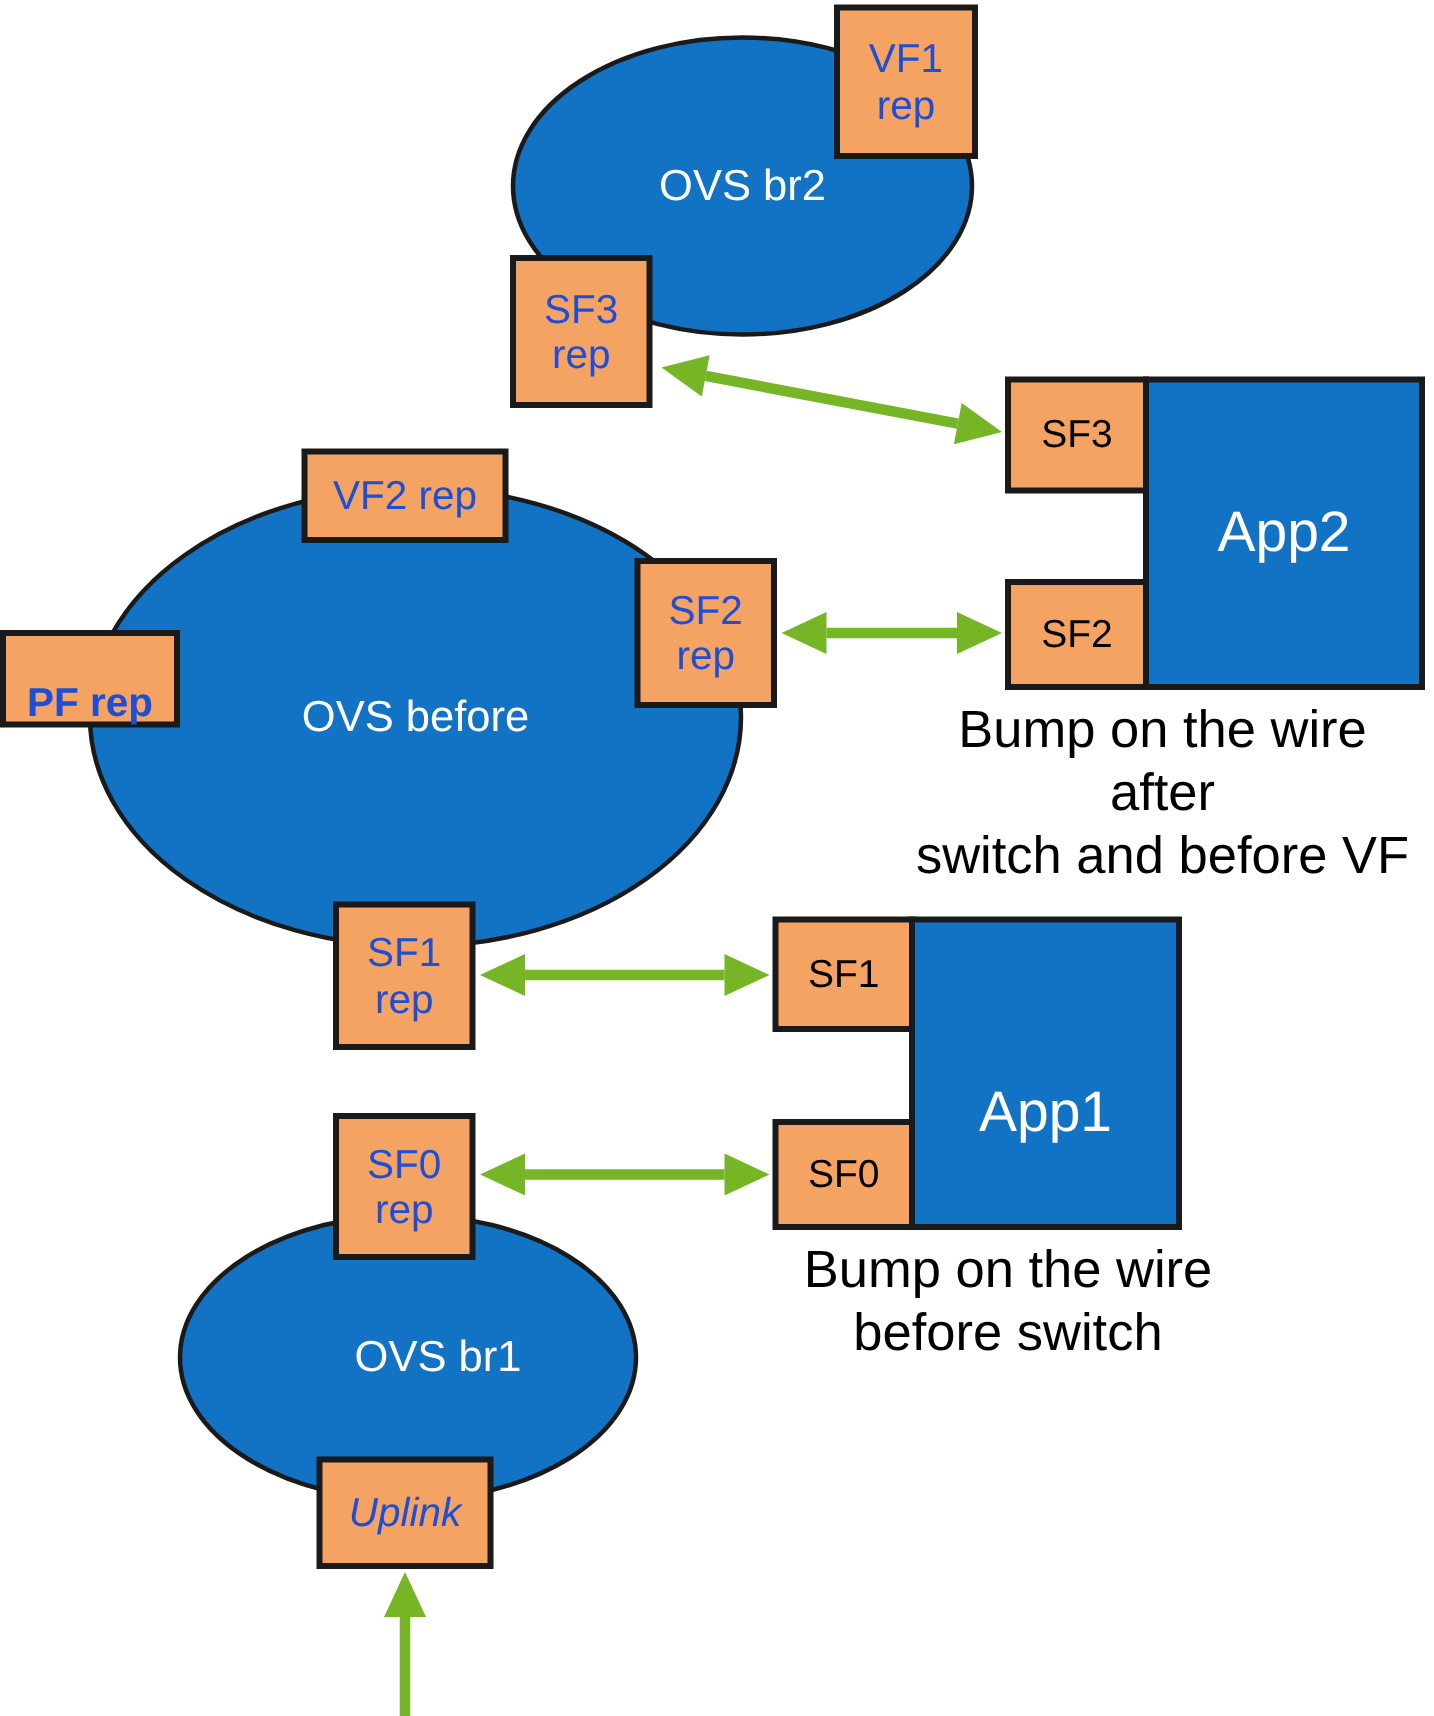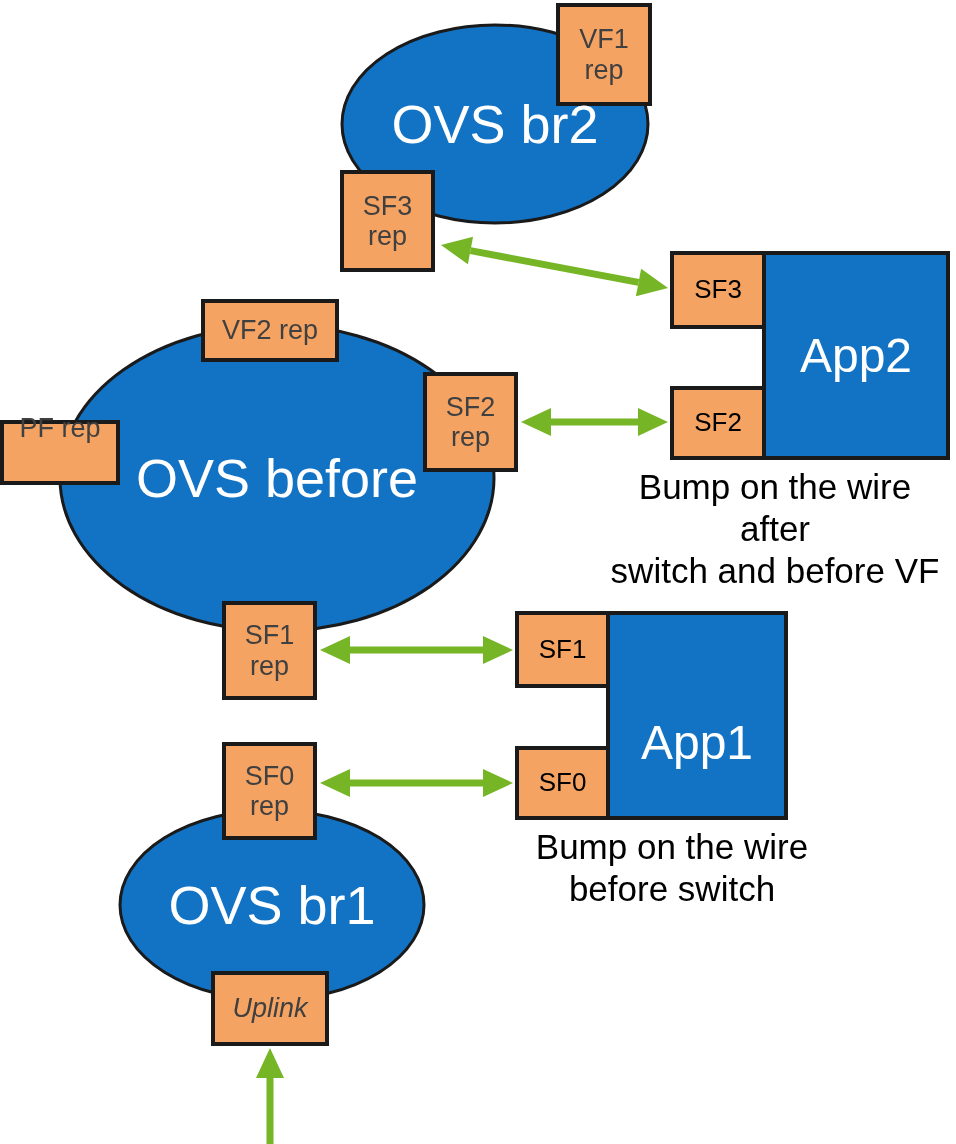--- a/index.html
+++ b/index.html
@@ -35,29 +35,29 @@
     display: flex;
     align-items: center;
     justify-content: center;
     text-align: center;
     line-height: 1.12;
     pointer-events: none;
     white-space: pre-line;
   }
   .lbl-bridge {
     color: #ffffff;
-    font-size: 54px;
+    font-size: 29px;
   }
   .lbl-app {
     color: #ffffff;
-    font-size: 48px;
+    font-size: 38px;
     text-align: right;
   }
   .lbl-port {
-    color: #404040;
+    color: #1d4ed8;
     font-size: 27px;
   }
   .lbl-port-sm {
     color: #000000;
     font-size: 26px;
   }
   .caption {
     position: absolute;
     z-index: 3;
     color: #000000;
@@ -123,33 +123,33 @@
         <g>
           <line x1="270" y1="1144" x2="270" y2="1078" stroke="#76B525" stroke-width="7"></line>
           <polygon points="270,1048 284,1078 256,1078" fill="#76B525"></polygon>
         </g>
       </g>
   </svg>
 
   <div id="label-host">
       <div class="node-label lbl-bridge" style="left: 342px; top: 96px; width: 306px; height: 56px;">OVS br2</div>
       <div class="node-label lbl-bridge" style="left: 60px; top: 450px; width: 434px; height: 56px;">OVS before</div>
-      <div class="node-label lbl-bridge" style="left: 120px; top: 877px; width: 304px; height: 56px;">OVS br1</div>
+      <div class="node-label lbl-bridge" style="left: 120px; top: 877px; width: 304px; height: 56px; padding-left: 20px;">OVS br1</div>
       <div class="node-label lbl-app" style="left: 764px; top: 329.5px; width: 184px; height: 52px;">App2</div>
       <div class="caption" style="left: 600px; top: 466px; width: 350px;">Bump on the wire after
 switch and before VF</div>
       <div class="node-label lbl-app" style="left: 608px; top: 689.5px; width: 178px; height: 52px; margin-top: 27px;">App1</div>
       <div class="caption" style="left: 497px; top: 826px; width: 350px;">Bump on the wire
 before switch</div>
       <div class="node-label lbl-port" style="left: 558px; top: 5px; width: 92px; height: 99px;">VF1
 rep</div>
       <div class="node-label lbl-port" style="left: 342px; top: 172px; width: 91px; height: 98px;">SF3
 rep</div>
       <div class="node-label lbl-port" style="left: 203px; top: 301px; width: 134px; height: 59px;">VF2 rep</div>
-      <div class="node-label lbl-port" style="left: 2px; top: 398px; width: 116px; height: 61px;">PF rep</div>
+      <div class="node-label lbl-port" style="left: 2px; top: 438px; width: 116px; height: 61px; font-weight: bold;">PF rep</div>
       <div class="node-label lbl-port" style="left: 425px; top: 374px; width: 91px; height: 96px;">SF2
 rep</div>
       <div class="node-label lbl-port" style="left: 224px; top: 603px; width: 91px; height: 95px;">SF1
 rep</div>
       <div class="node-label lbl-port" style="left: 224px; top: 744px; width: 91px; height: 94px;">SF0
 rep</div>
       <div class="node-label lbl-port" style="left: 213px; top: 973px; width: 114px; height: 71px; font-style: italic;">Uplink</div>
       <div class="node-label lbl-port-sm" style="left: 672px; top: 253px; width: 92px; height: 74px;">SF3</div>
       <div class="node-label lbl-port-sm" style="left: 672px; top: 388px; width: 92px; height: 70px;">SF2</div>
       <div class="node-label lbl-port-sm" style="left: 517px; top: 613px; width: 91px; height: 73px;">SF1</div>

